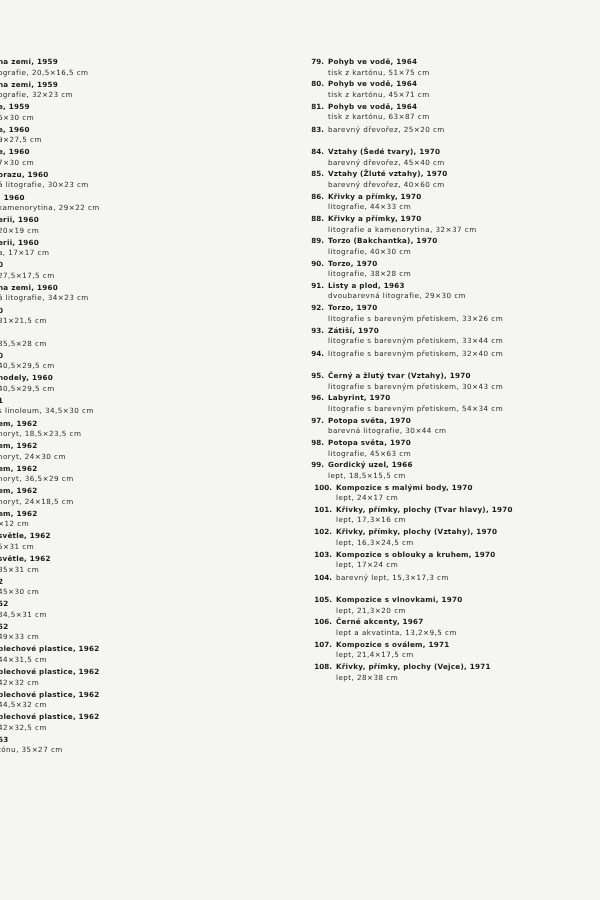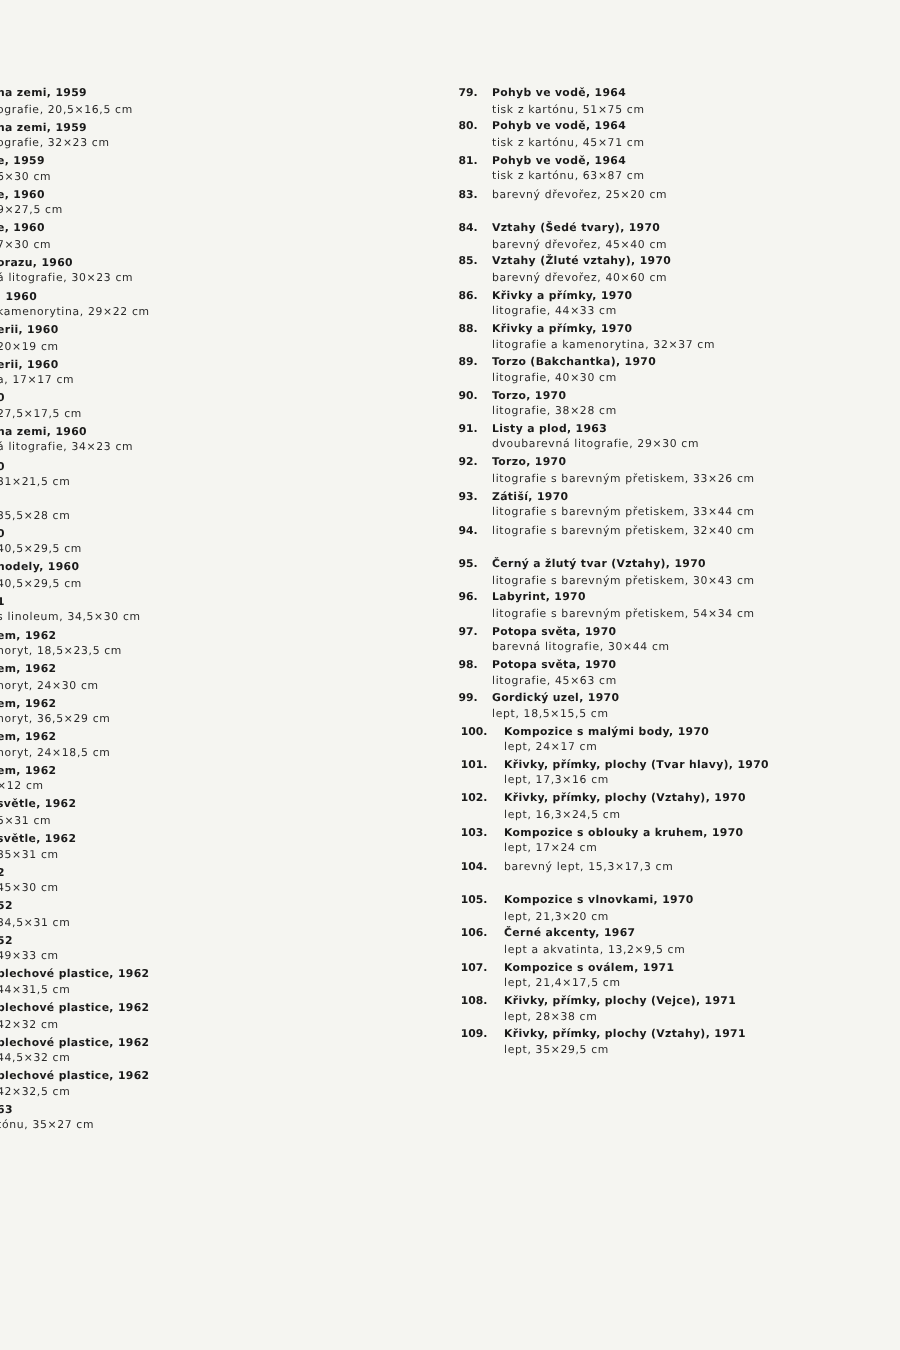--- a/index.html
+++ b/index.html
@@ -11,21 +11,21 @@
       color:#1a1a1a;
     }
     .col { position:absolute; top:58px; }
     .col-left { left:-2px; width:290px; }
     .col-right { left:300px; width:300px; }
     .entry { position:relative; font-size:7.2px; line-height:1; }
     .col-left .entry { height:22.6px; }
     .col-right .entry { height:22.3px; }
     .title { font-weight:bold; letter-spacing:0.25px; display:block; white-space:nowrap; height:9.5px; }
     .detail { display:block; white-space:nowrap; letter-spacing:0.45px; color:#2a2a2a; margin-top:1px; }
-    .col-right .num { position:absolute; left:0; width:24px; text-align:center; font-weight:bold; }
+    .col-right .num { position:absolute; left:0; width:24px; text-align:right; font-weight:bold; }
     .col-right .title, .col-right .detail { padding-left:28px; }
     .col-right .entry.wide .num { width:32px; }
     .col-right .entry.wide .title, .col-right .entry.wide .detail { padding-left:36px; }
   </style>
 </head>
 <body>
 
 <div class="col col-left" id="left">
     <div class="entry">
       <span class="title">na zemi, 1959</span>
@@ -236,21 +236,21 @@
       <span class="title">Potopa světa, 1970</span>
       <span class="detail">barevná litografie, 30×44 cm</span>
     </div>
     <div class="entry">
       <span class="num">98.</span>
       <span class="title">Potopa světa, 1970</span>
       <span class="detail">litografie, 45×63 cm</span>
     </div>
     <div class="entry">
       <span class="num">99.</span>
-      <span class="title">Gordický uzel, 1970</span>
+      <span class="title">Gordický uzel, 1966</span>
       <span class="detail">lept, 18,5×15,5 cm</span>
     </div>
     <div class="entry wide">
       <span class="num">100.</span>
       <span class="title">Kompozice s malými body, 1970</span>
       <span class="detail">lept, 24×17 cm</span>
     </div>
     <div class="entry wide">
       <span class="num">101.</span>
       <span class="title">Křivky, přímky, plochy (Tvar hlavy), 1970</span>
@@ -283,18 +283,13 @@
     <div class="entry wide">
       <span class="num">107.</span>
       <span class="title">Kompozice s oválem, 1971</span>
       <span class="detail">lept, 21,4×17,5 cm</span>
     </div>
     <div class="entry wide">
       <span class="num">108.</span>
       <span class="title">Křivky, přímky, plochy (Vejce), 1971</span>
       <span class="detail">lept, 28×38 cm</span>
     </div>
-    <div class="entry wide">
-      <span class="num">109.</span>
-      <span class="title">Křivky, přímky, plochy (Vztahy), 1971</span>
-      <span class="detail">lept, 35×29,5 cm</span>
-    </div>
   </div>
 
 </body></html>

